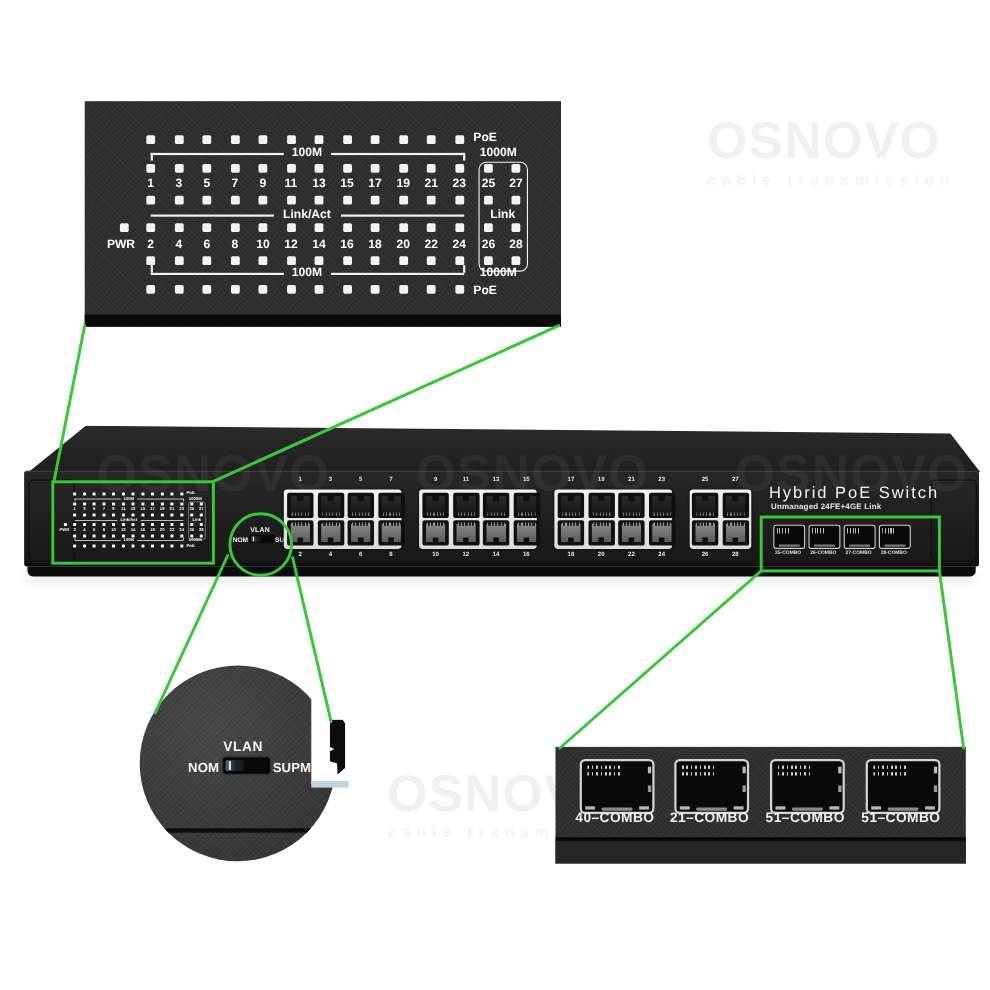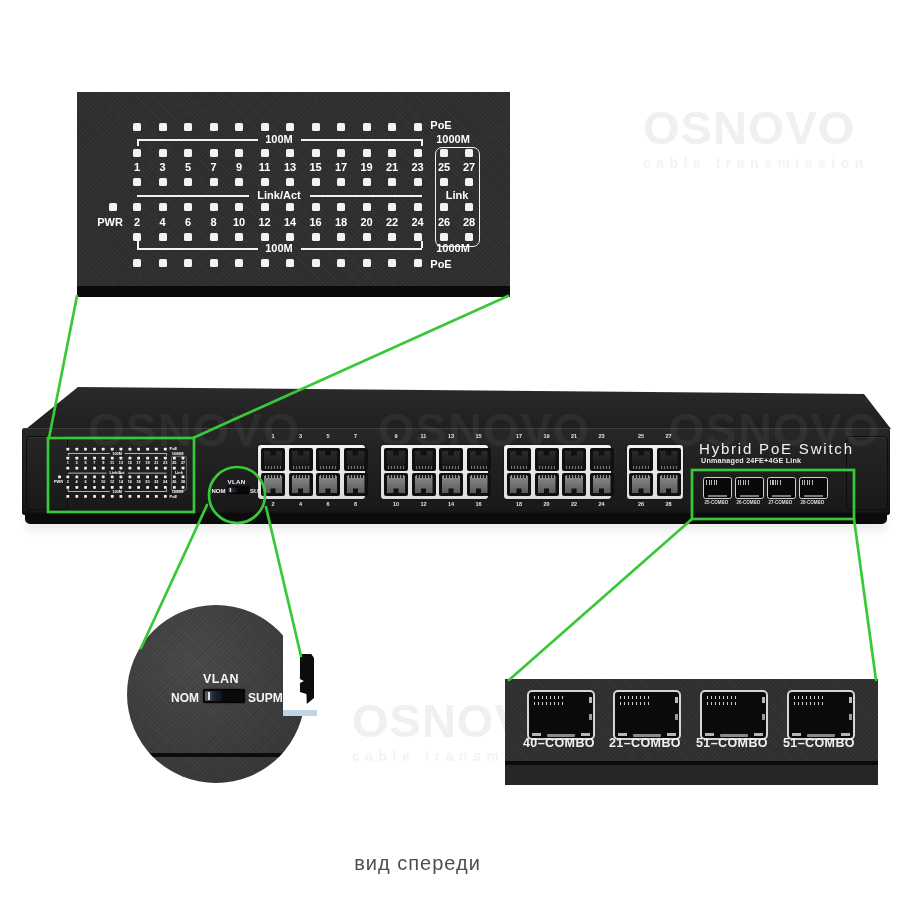--- a/index.html
+++ b/index.html
@@ -622,14 +622,13 @@
     <line x1="508" y1="296" x2="193" y2="438" stroke="#38c838" stroke-width="2.7" fill="none" stroke-linecap="round"></line>
     <rect x="48" y="438" width="146" height="74" stroke="#38c838" stroke-width="2.7" fill="none" stroke-linecap="round"></rect>
     <circle cx="237" cy="495" r="28" stroke="#38c838" stroke-width="2.7" fill="none" stroke-linecap="round"></circle>
     <line x1="207" y1="505" x2="141" y2="648" stroke="#38c838" stroke-width="2.7" fill="none" stroke-linecap="round"></line>
     <line x1="266" y1="507" x2="301" y2="656" stroke="#38c838" stroke-width="2.7" fill="none" stroke-linecap="round"></line>
     <rect x="692" y="470" width="162" height="49" stroke="#38c838" stroke-width="2.7" fill="none" stroke-linecap="round"></rect>
     <line x1="692" y1="519" x2="509" y2="680" stroke="#38c838" stroke-width="2.7" fill="none" stroke-linecap="round"></line>
     <line x1="854" y1="519" x2="876" y2="680" stroke="#38c838" stroke-width="2.7" fill="none" stroke-linecap="round"></line>
   </svg>
 
-  <div class="abs caption">вид спереди</div>
 </div>
 
 </body></html>

